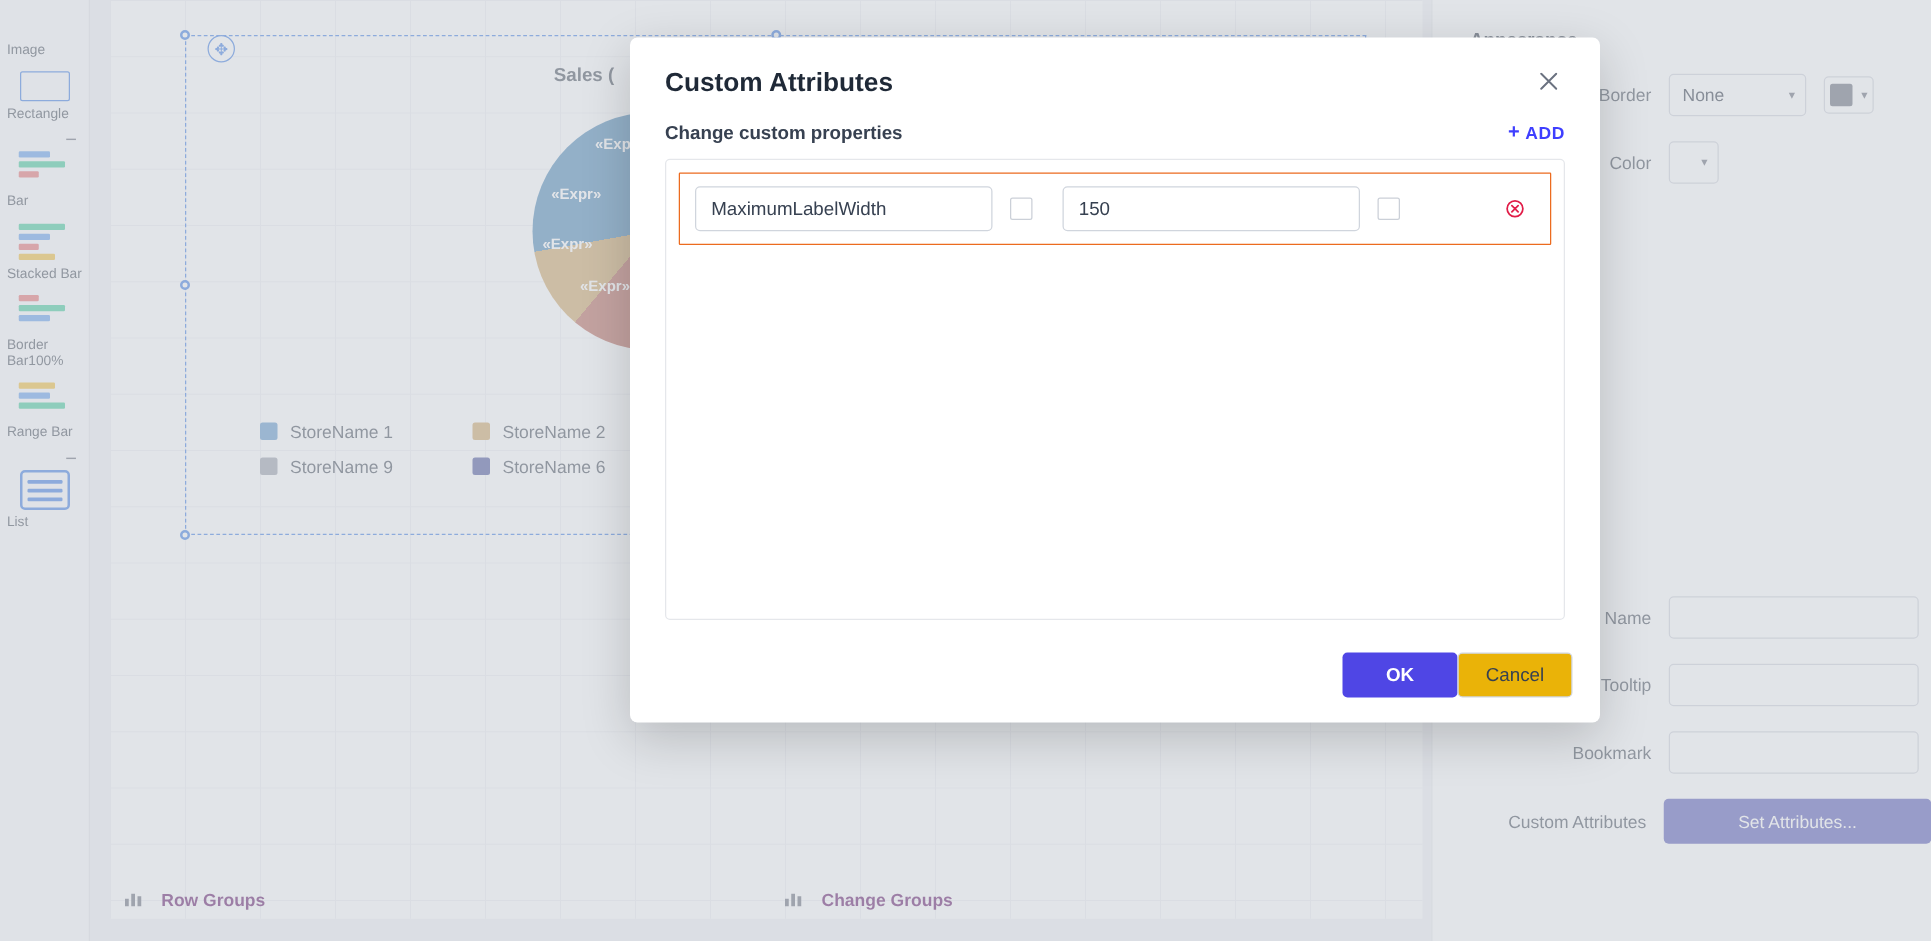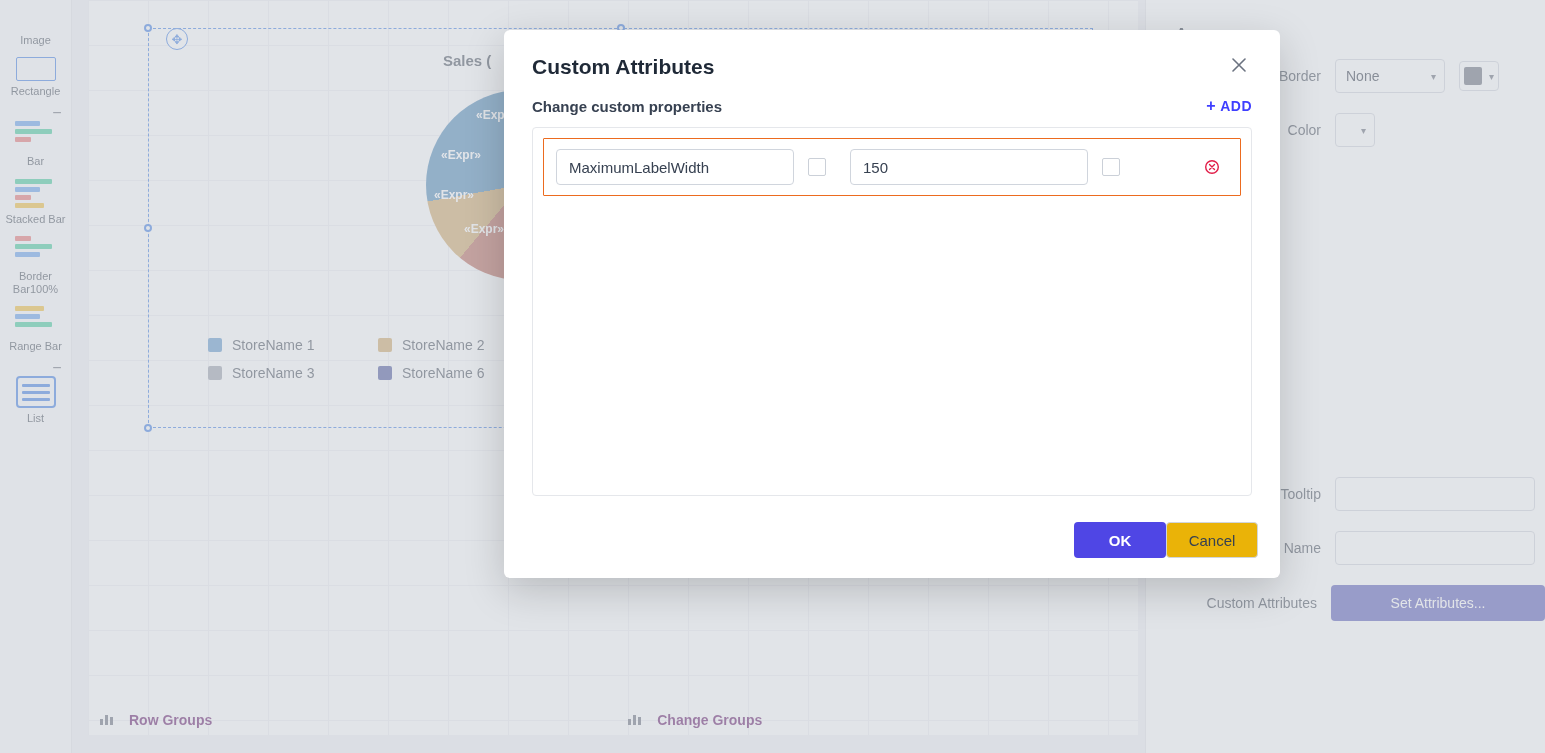--- a/index.html
+++ b/index.html
@@ -19,21 +19,21 @@
   pointer-events: none;
 }
 
 
 .toolbox {
   position: absolute; left: 0; top: 0; width: 72px; height: 100%;
   background: #fafbfc; border-right: 1px solid #e4e7ec;
   display: flex; flex-direction: column; align-items: center;
   padding-top: 6px; font-size: 11px; color: #4b5563;
 }
-.tb-item { width: 60px; text-align: center; margin-bottom: 10px; }
+.tb-item { width: 60px; margin-bottom: 10px; }
 .tb-thumb { width: 40px; height: 24px; border: 1.5px solid #3b82f6; border-radius: 2px; margin: 0 auto 4px; }
 .tb-thumb.blank { border-color: transparent; }
 .tb-sep { width: 60px; height: 1px; margin: 4px 0 8px; position: relative; }
 .tb-sep::after { content: "−"; position: absolute; right: 4px; top: -8px; color: #6b7280; font-size: 16px; }
 .tb-bars { width: 42px; height: 30px; margin: 0 auto 4px; display:flex; flex-direction:column; gap:3px; }
 .tb-bars span { height: 5px; border-radius: 1px; }
 .tb-bars .b1 { width: 60%; background: #60a5fa; }
 .tb-bars .b2 { width: 90%; background: #34d399; }
 .tb-bars .b3 { width: 40%; background: #f87171; }
 .tb-bars .b4 { width: 70%; background: #fbbf24; }
@@ -281,21 +281,21 @@
       <div class="li">
           <span class="sw sw1"></span>
           <span>StoreName 1</span>
         </div>
       <div class="li">
           <span class="sw sw2"></span>
           <span>StoreName 2</span>
         </div>
       <div class="li">
           <span class="sw sw3"></span>
-          <span>StoreName 3</span>
+          <span>StoreName 9</span>
         </div>
       <div class="li">
           <span class="sw sw4"></span>
           <span>StoreName 6</span>
         </div>
     </div>
 
     <div class="groups-bar">
       <span class="gicon">
           <span class="g1"></span>
@@ -332,25 +332,29 @@
     <div class="prow">
       <div class="plabel">Color</div>
       <div class="pselect" style="min-width:40px;">
         <span class="caret">▾</span>
       </div>
     </div>
 
     <div class="spacer"></div>
 
     <div class="prow">
+      <div class="plabel">Name</div>
+      <input class="ptext" style="">
+    </div>
+    <div class="prow">
       <div class="plabel">Tooltip</div>
       <input class="ptext" style="">
     </div>
     <div class="prow">
-      <div class="plabel">Name</div>
+      <div class="plabel">Bookmark</div>
       <input class="ptext" style="">
     </div>
     <div class="prow">
       <div class="plabel">Custom Attributes</div>
       <div class="set-attr-btn">
         <span>Set Attributes...</span>
       </div>
     </div>
   </div>
 </div>

